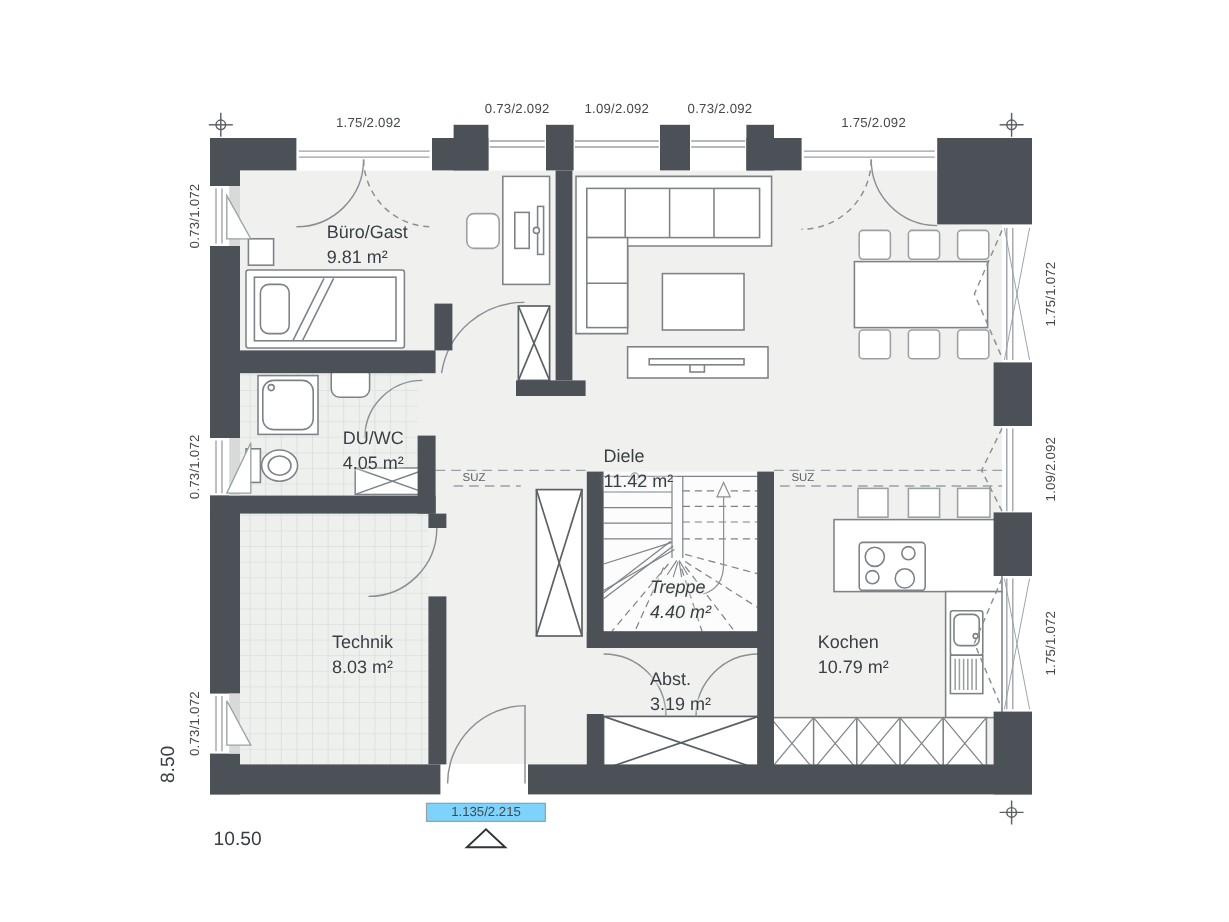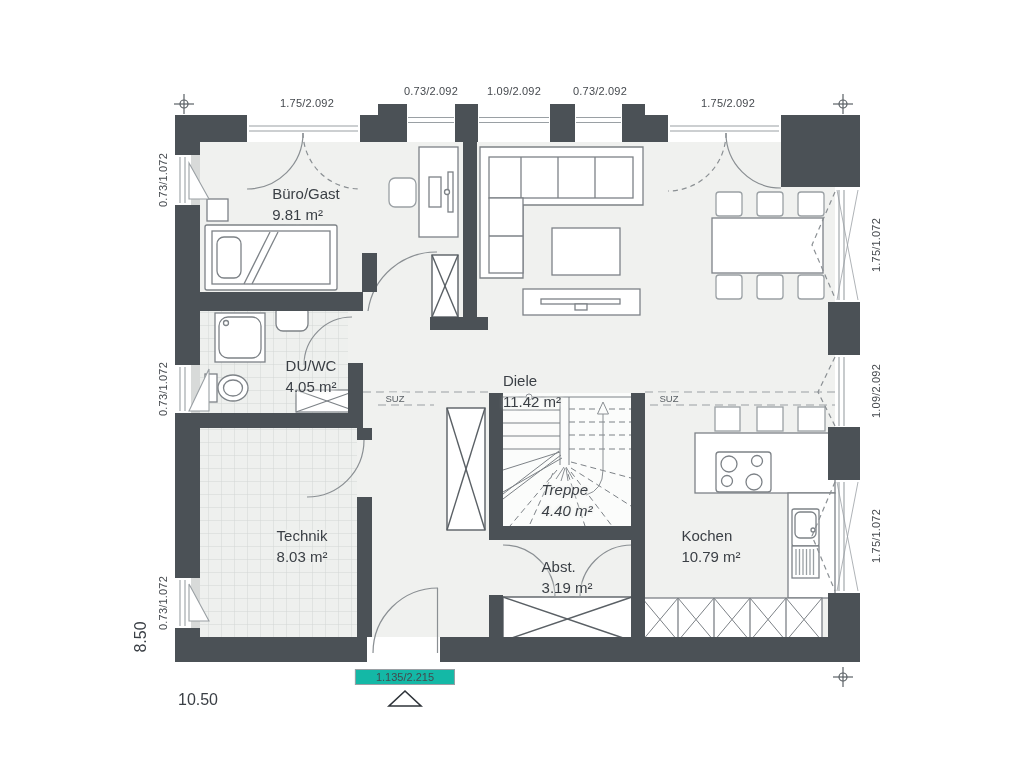--- a/index.html
+++ b/index.html
@@ -6,21 +6,21 @@
   #stage{position:relative;width:1024px;height:768px;background:#ffffff;overflow:hidden;
          font-family:"Liberation Sans", sans-serif;color:#3a3f45;}
   #plan-svg{position:absolute;left:0;top:0;}
   .lbl{position:absolute;transform:translate(-50%,-50%);white-space:nowrap;}
   .dim{font-size:11px;color:#45494e;letter-spacing:.2px;}
   .dimv{transform:translate(-50%,-50%) rotate(-90deg);}
   .room-label{font-size:15px;line-height:21px;text-align:left;color:#3a3f45;
               text-shadow:0 0 4px #f0f1ef,0 0 4px #f0f1ef,0 0 6px #f0f1ef;}
   .suz{font-size:9.5px;color:#5a6065;background:#f0f1ef;padding:0 2px;text-align:center;}
   .overall{font-size:16px;color:#3a3f45;}
-  .entry-box{font-size:11px;color:#45494e;background:#14b8a6;border:1px solid #9aa0a4;
+  .entry-box{font-size:11px;color:#45494e;background:#7dd3fc;border:1px solid #9aa0a4;
              padding:1px 20px;}
 </style>
 </head>
 <body>
 
 <div id="stage">
 
 <svg id="plan-svg" width="1024" height="768" viewBox="0 0 1024 768">
   <defs>
     <pattern id="tiles" width="13" height="13" patternUnits="userSpaceOnUse">

